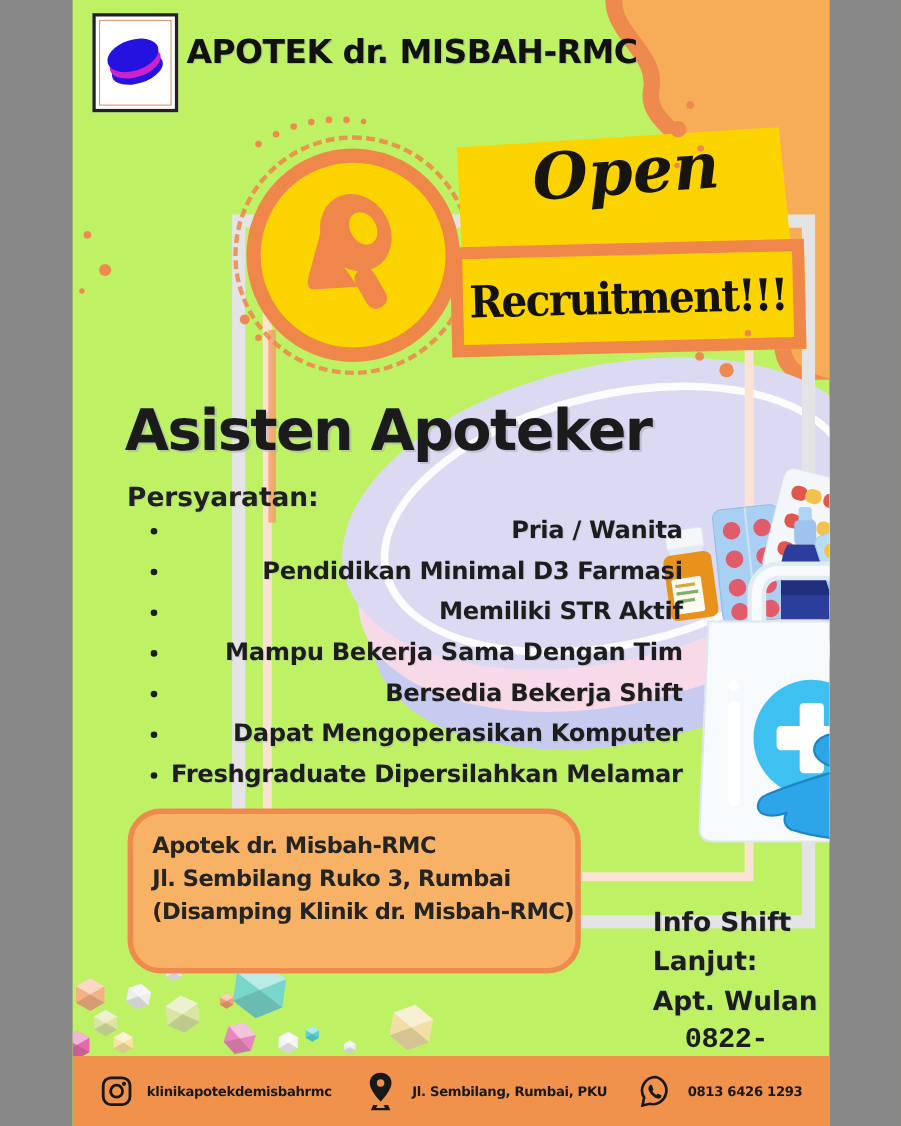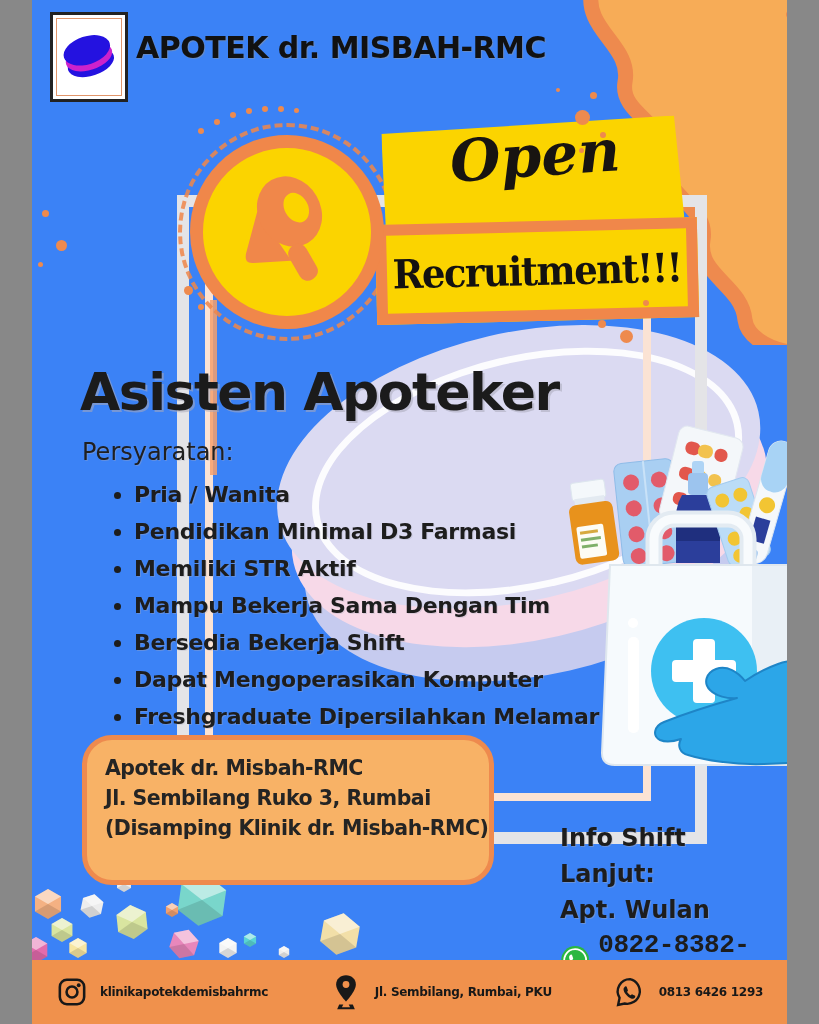--- a/index.html
+++ b/index.html
@@ -1,18 +1,18 @@
 <!DOCTYPE html>
 <html><head>
 <meta charset="utf-8">
 <style>
   html,body{margin:0;padding:0;background:#888;}
   #poster{
-    position:relative;width:755px;height:1024px;margin:0 auto;
-    background:#3b82f6;overflow:hidden;
+    position:relative;width:688px;height:1024px;margin:0 auto;
+    background:#bef264;overflow:hidden;
     font-family:"DejaVu Sans","Liberation Sans",sans-serif;color:#1c1c1c;
   }
   
   .frame-gray{position:absolute;left:145px;top:195px;width:506px;height:625px;
     border:12px solid #e4e4e7;z-index:2;}
   .frame-peach{position:absolute;left:173px;top:233px;width:430px;height:552px;
     border:8px solid #fbe3d4;z-index:2;}
   .accent-orange-line{position:absolute;left:178px;top:300px;width:7px;height:175px;
     background:#f7a06b;opacity:.85;z-index:2;}
   .frame-right-line{position:absolute;left:786px;top:245px;width:11px;height:690px;
@@ -53,24 +53,24 @@
   .mega-circle{position:absolute;left:158px;top:135px;width:168px;height:168px;
     background:#fbd400;border:13px solid #f0874a;border-radius:50%;z-index:4;}
   .mega-ring{position:absolute;left:146px;top:123px;width:210px;height:210px;
     border:4px dashed #f0874a;border-radius:50%;opacity:.85;z-index:3;}
   .mega-icon{position:absolute;left:190px;top:163px;width:130px;height:130px;z-index:5;}
   .dot{position:absolute;border-radius:50%;background:#ee8a4e;z-index:4;}
   
   .job-title{position:absolute;left:48px;top:362px;font-size:52px;font-weight:800;
     letter-spacing:-1.5px;color:#1b1b1b;z-index:6;
     text-shadow:2px 2px 0 rgba(170,170,185,.55);}
-  .req-heading{position:absolute;left:50px;top:438px;font-size:24px;font-weight:400;
+  .req-heading{position:absolute;left:50px;top:438px;font-size:24px;font-weight:700;
     color:#202020;z-index:6;text-shadow:1px 1px 0 rgba(170,170,185,.35);}
-  .req-list{position:absolute;left:68px;top:470px;margin:12px;padding:0 0 0 22px;
-    z-index:6;}
+  .req-list{position:absolute;left:68px;top:470px;margin:0;padding:0 0 0 22px;
+    z-index:6;text-align:right;}
   .req-list li{font-size:22px;font-weight:600;color:#1d1d1d;margin-bottom:12px;
     letter-spacing:-0.3px;white-space:nowrap;
     text-shadow:1px 1px 0 rgba(170,170,185,.35);}
   
   .apply-box{position:absolute;left:50px;top:735px;width:412px;height:150px;
     background:#f8b266;border:5px solid #ee8a4e;border-radius:30px;
     padding:13px 18px;box-sizing:border-box;z-index:6;}
   .apply-box div{font-size:20.5px;font-weight:600;color:#242424;line-height:30px;
     letter-spacing:-0.5px;white-space:nowrap;}
   

